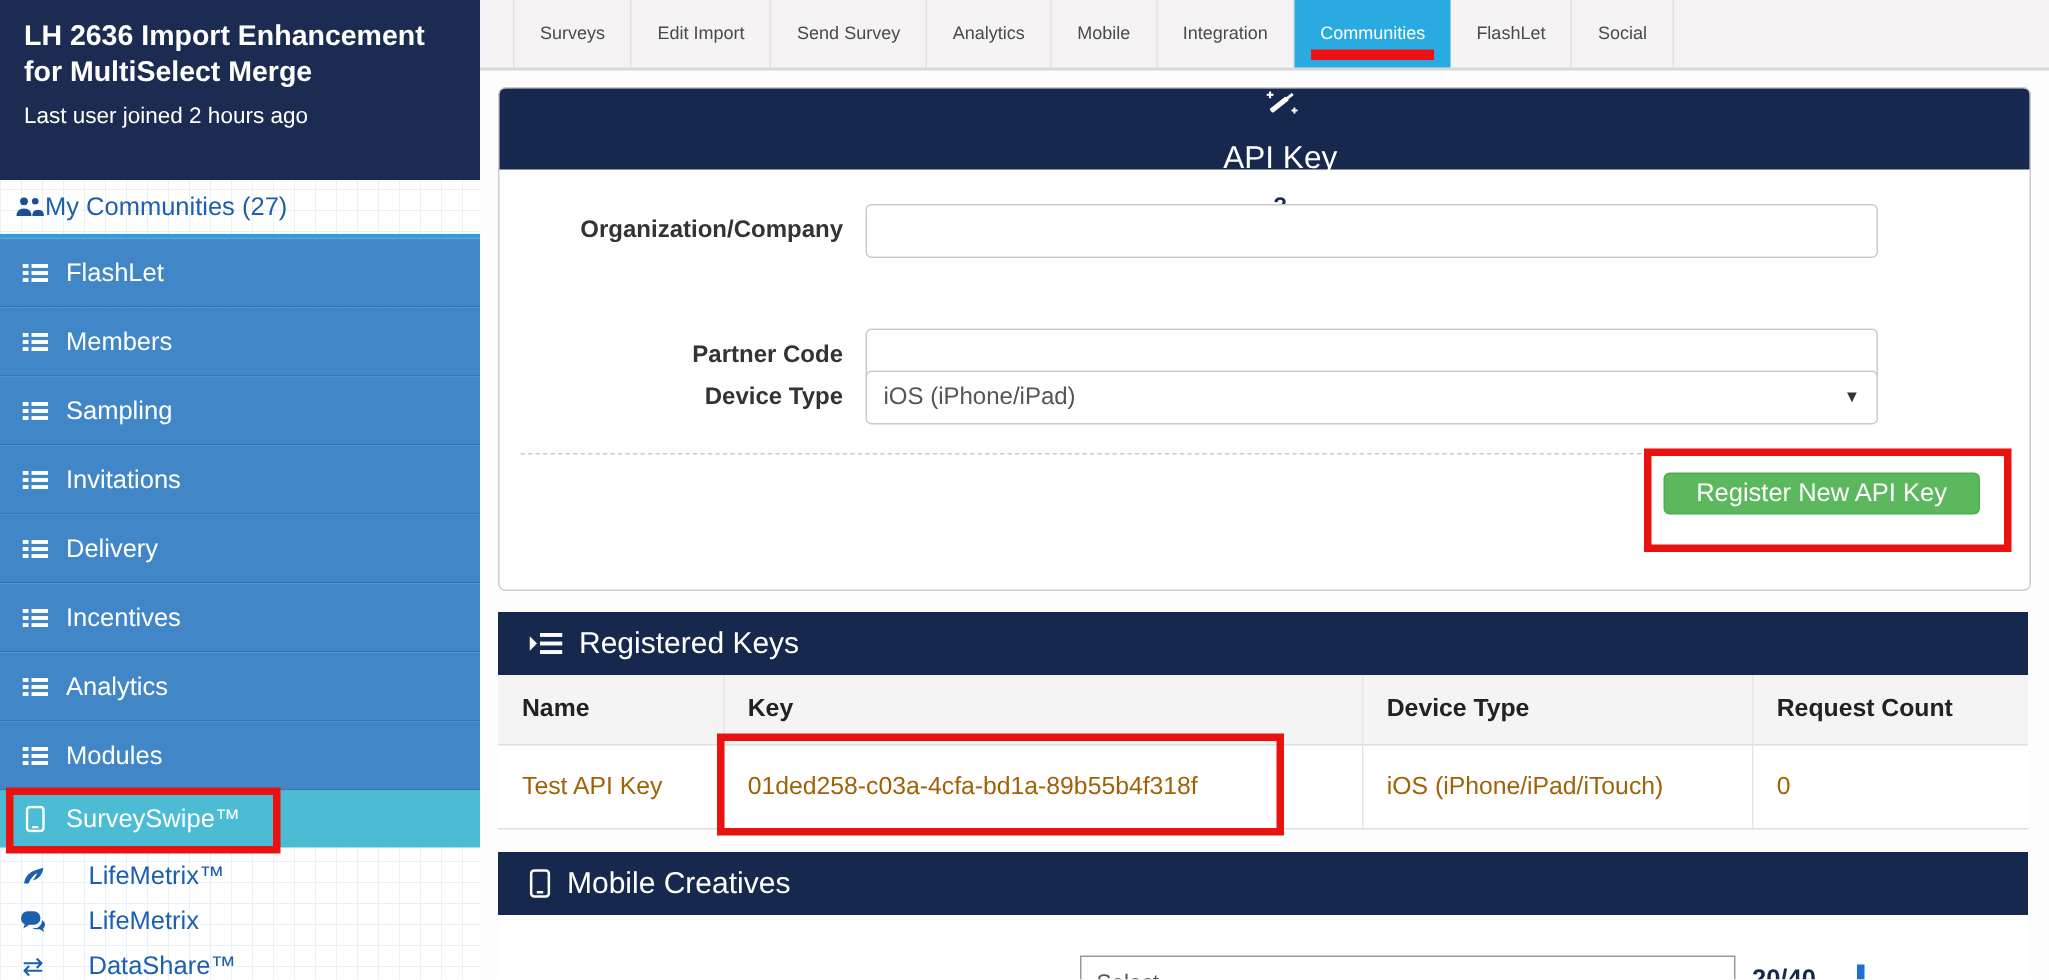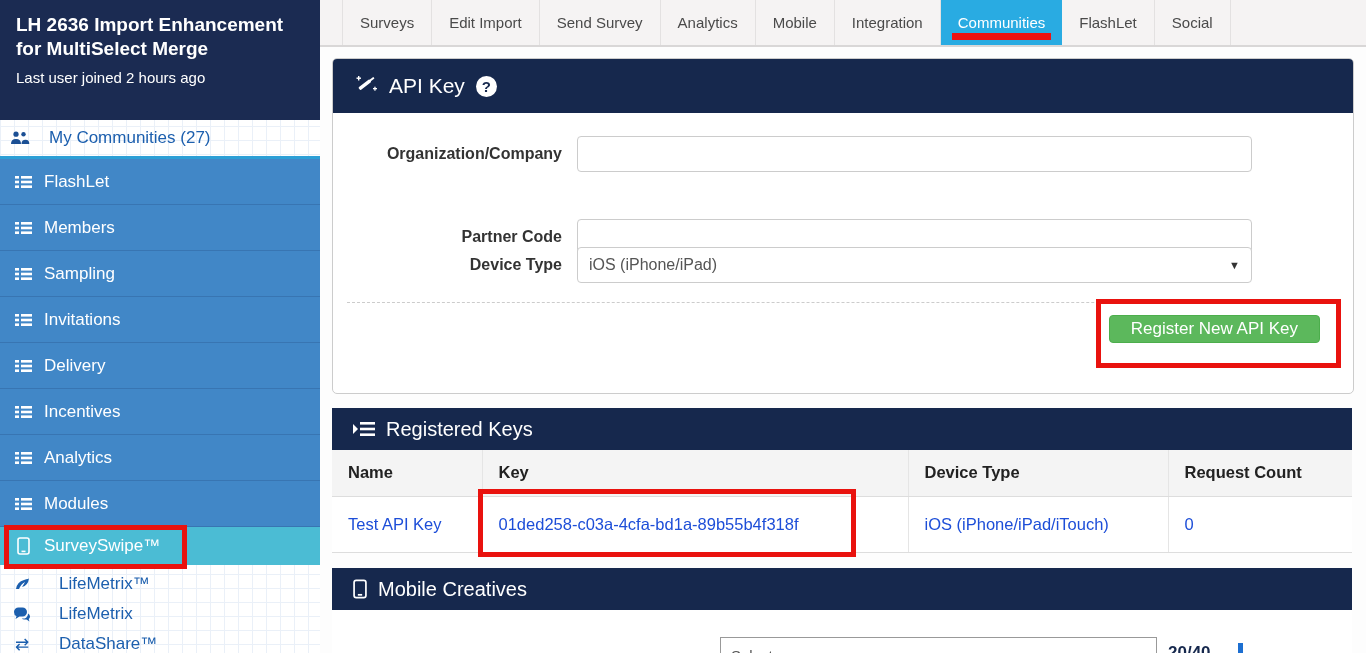--- a/index.html
+++ b/index.html
@@ -8,75 +8,75 @@
 
   
   .sidebar { position:absolute; left:0; top:0; width:320px; height:653px;
     background-color:#fff;
     background-image:linear-gradient(#eaf0f8 1px, transparent 1px),
                      linear-gradient(90deg,#eaf0f8 1px, transparent 1px);
     background-size:14px 14px; z-index:2; }
   .sb-head { background:#1b2b52; color:#fff; padding:13px 16px 12px 16px; height:120px; }
   .sb-title { font-size:19px; font-weight:bold; line-height:1.28; }
   .sb-sub { font-size:15px; margin-top:7px; }
-  .sb-mycomm { display:flex; align-items:center; gap:19px; height:39px; padding-left:10px;
+  .sb-mycomm { display:flex; align-items:center; gap:0; height:39px; padding-left:10px;
     color:#1c5fae; font-size:17px; border-bottom:3px solid #2d9fd6; background:transparent; cursor:pointer; }
   .sb-item { display:flex; align-items:center; gap:11px; height:46px; padding-left:13px;
     background:#4187c7; color:#fff; font-size:17px; border-bottom:1px solid #3875b2; cursor:pointer; }
   .sb-item-active { display:flex; align-items:center; gap:11px; height:38px; padding-left:13px;
     background:#4bbcd4; color:#fff; font-size:17px; cursor:pointer; }
   .sb-foot { display:flex; align-items:center; gap:27px; height:30px; padding-left:12px;
     color:#1c5fae; font-size:17px; cursor:pointer; }
   .sb-foot .ic { color:#1c5fae; }
   .icwrap { display:inline-flex; width:20px; justify-content:center; align-items:center; }
 
   
   .anno { position:absolute; border:5px solid #e9120e; z-index:9; pointer-events:none; }
   .anno-sswipe { left:4px; top:525px; width:183px; height:44px; }
 
   
   .topnav { position:absolute; left:320px; top:0; width:1046px; height:47px;
     background:#f5f3f3; border-bottom:2px solid #d9d7d7; display:flex; padding-left:22px; z-index:1; }
-  .tab { line-height:45px; padding:0 17px; font-size:15px; color:#4a4a4a;
+  .tab { line-height:45px; padding:0 17px; font-size:12px; color:#4a4a4a;
     border-right:1px solid #e3e1e1; cursor:pointer; white-space:nowrap; }
   .tab:first-child { border-left:1px solid #e3e1e1; }
   .tab.active { background:#29abe2; color:#fff; position:relative; border-right:none; }
   .tab.active .redline { position:absolute; left:11px; right:11px; bottom:5px; height:7px; background:#ee1111; }
 
   
   .content { position:absolute; left:320px; top:47px; width:1046px; height:606px;
     background:#fdfdfd; overflow:hidden; }
   .panel-head { background:#16284d; color:#fff; display:flex; align-items:center;
     gap:11px; padding-left:21px; font-size:21px; }
 
   
   .p1 { position:absolute; left:12px; top:11px; width:1022px; height:336px;
     background:#fff; border:1px solid #ccc; border-radius:5px; }
-  .p1 .panel-head { height:54px; border-radius:4px 4px 0 0; }
+  .p1 .panel-head { height:54px; border-radius:4px 4px 0 0;flex-direction:column; }
   .help-circle { width:21px; height:21px; border-radius:50%; background:#fff; color:#16284d;
     font-size:15px; font-weight:bold; display:inline-flex; align-items:center; justify-content:center; cursor:pointer; }
   .frow { position:absolute; left:0; display:flex; align-items:center; width:100%; }
   .frow label { width:244px; text-align:right; padding-right:15px; font-size:16px; font-weight:bold; color:#333; }
   .frow input, .frow .select { width:675px; height:36px; border:1px solid #ccc; border-radius:4px;
     background:#fff; font-size:16px; padding:0 11px; color:#555; }
   .frow .select { display:flex; align-items:center; justify-content:space-between; cursor:pointer; }
   .caret { font-size:11px; color:#333; }
   .dash { position:absolute; left:14px; right:14px; top:243px; border-top:1px dashed #ccc; }
   .anno-btn { right:12px; top:240px; width:245px; height:69px; }
   .btn-green { position:absolute; right:33px; top:256px; height:28px; padding:0 21px;
     background:#5cb85c; border:1px solid #4cae4c; border-radius:4px; color:#fff; font-size:17px;
     font-family:"Liberation Sans",sans-serif; cursor:pointer; }
 
   
   .p2 { position:absolute; left:12px; top:361px; width:1020px; }
   .p2 .panel-head { height:42px; font-size:20px; }
   table.keys { width:100%; border-collapse:collapse; background:#fff; }
   table.keys th { background:#f4f4f4; text-align:left; height:46px; font-size:16.5px; color:#222;
     padding-left:16px; border-bottom:1px solid #ddd; border-right:1px solid #e5e5e5; font-weight:bold; }
-  table.keys td { height:56px; font-size:16.5px; color:#1d4ed8; padding-left:16px;
+  table.keys td { height:56px; font-size:16.5px; color:#a16207; padding-left:16px;
     border-bottom:1px solid #ddd; border-right:1px solid #e5e5e5; }
   table.keys th:last-child, table.keys td:last-child { border-right:none; }
   .col-name{width:150px;} .col-key{width:426px;} .col-dev{width:260px;} .col-req{width:184px;}
   .anno-key { left:146px; top:81px; width:378px; height:68px; }
 
   
   .p3 { position:absolute; left:12px; top:521px; width:1020px; height:85px; }
   .p3 .panel-head { height:42px; font-size:20px; }
   .p3-body { position:relative; height:43px; background:#fff; overflow:hidden; }
   .mc-select { position:absolute; left:388px; top:27px; width:437px; height:40px;

